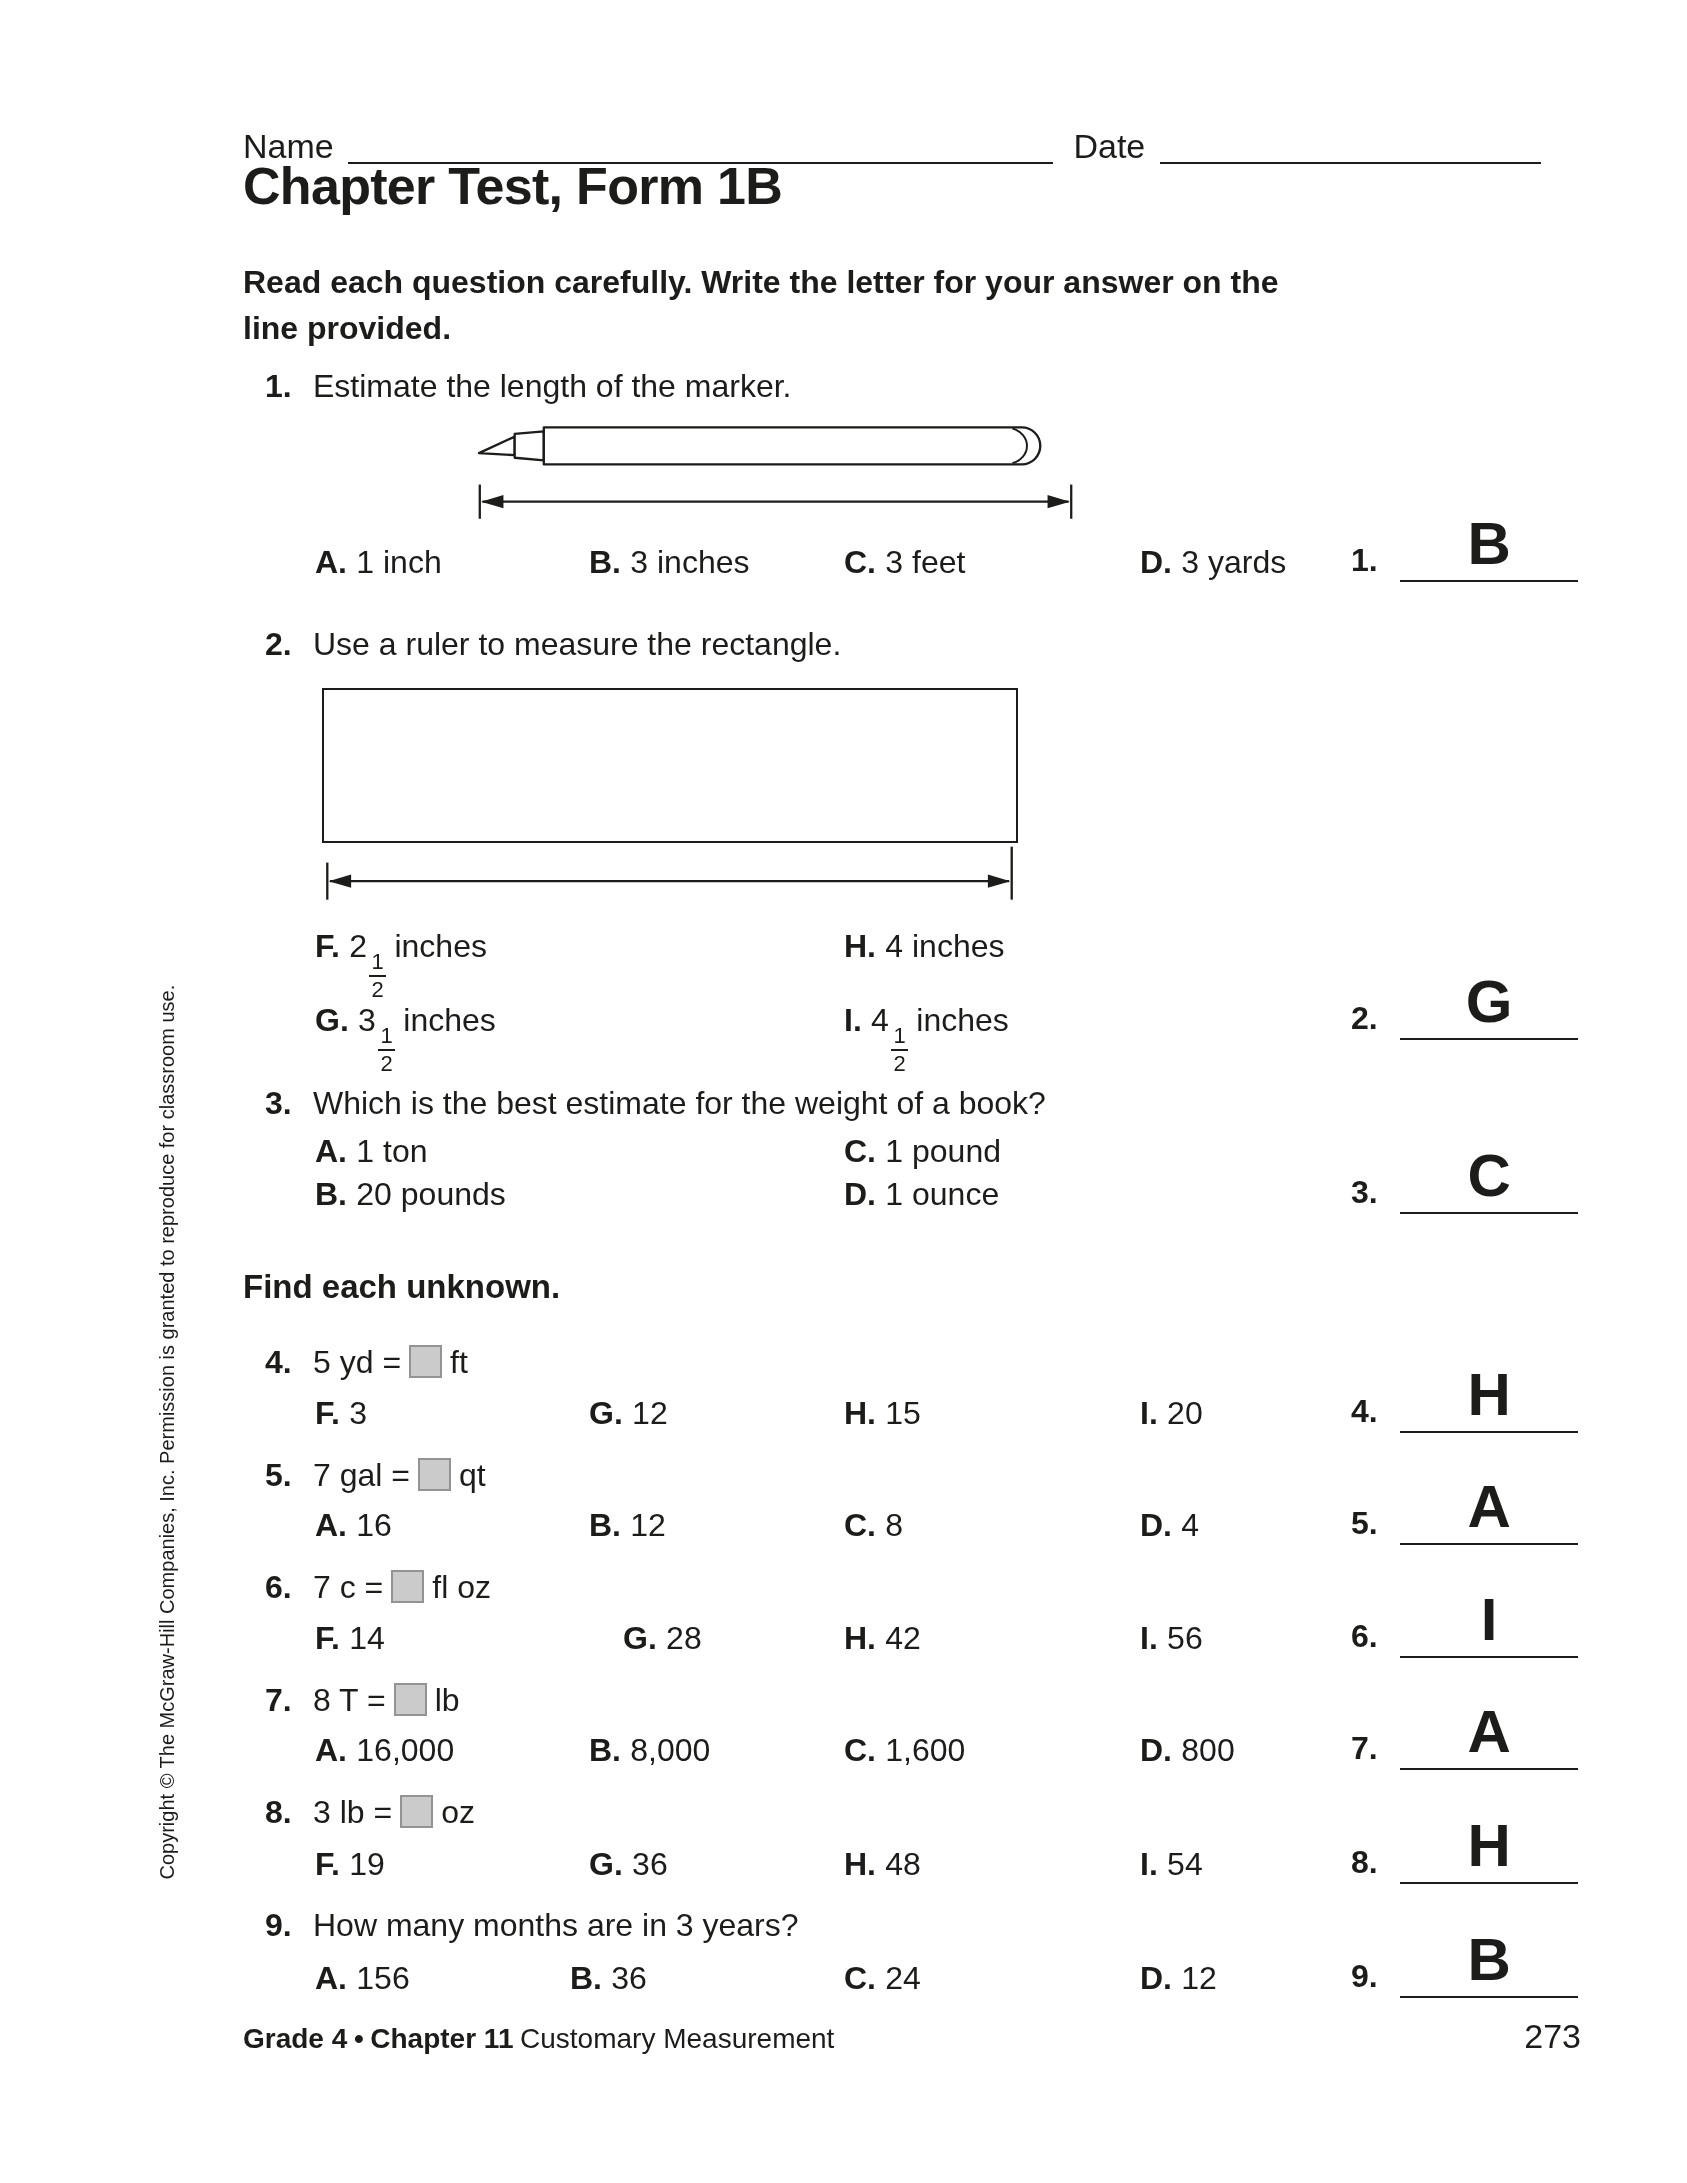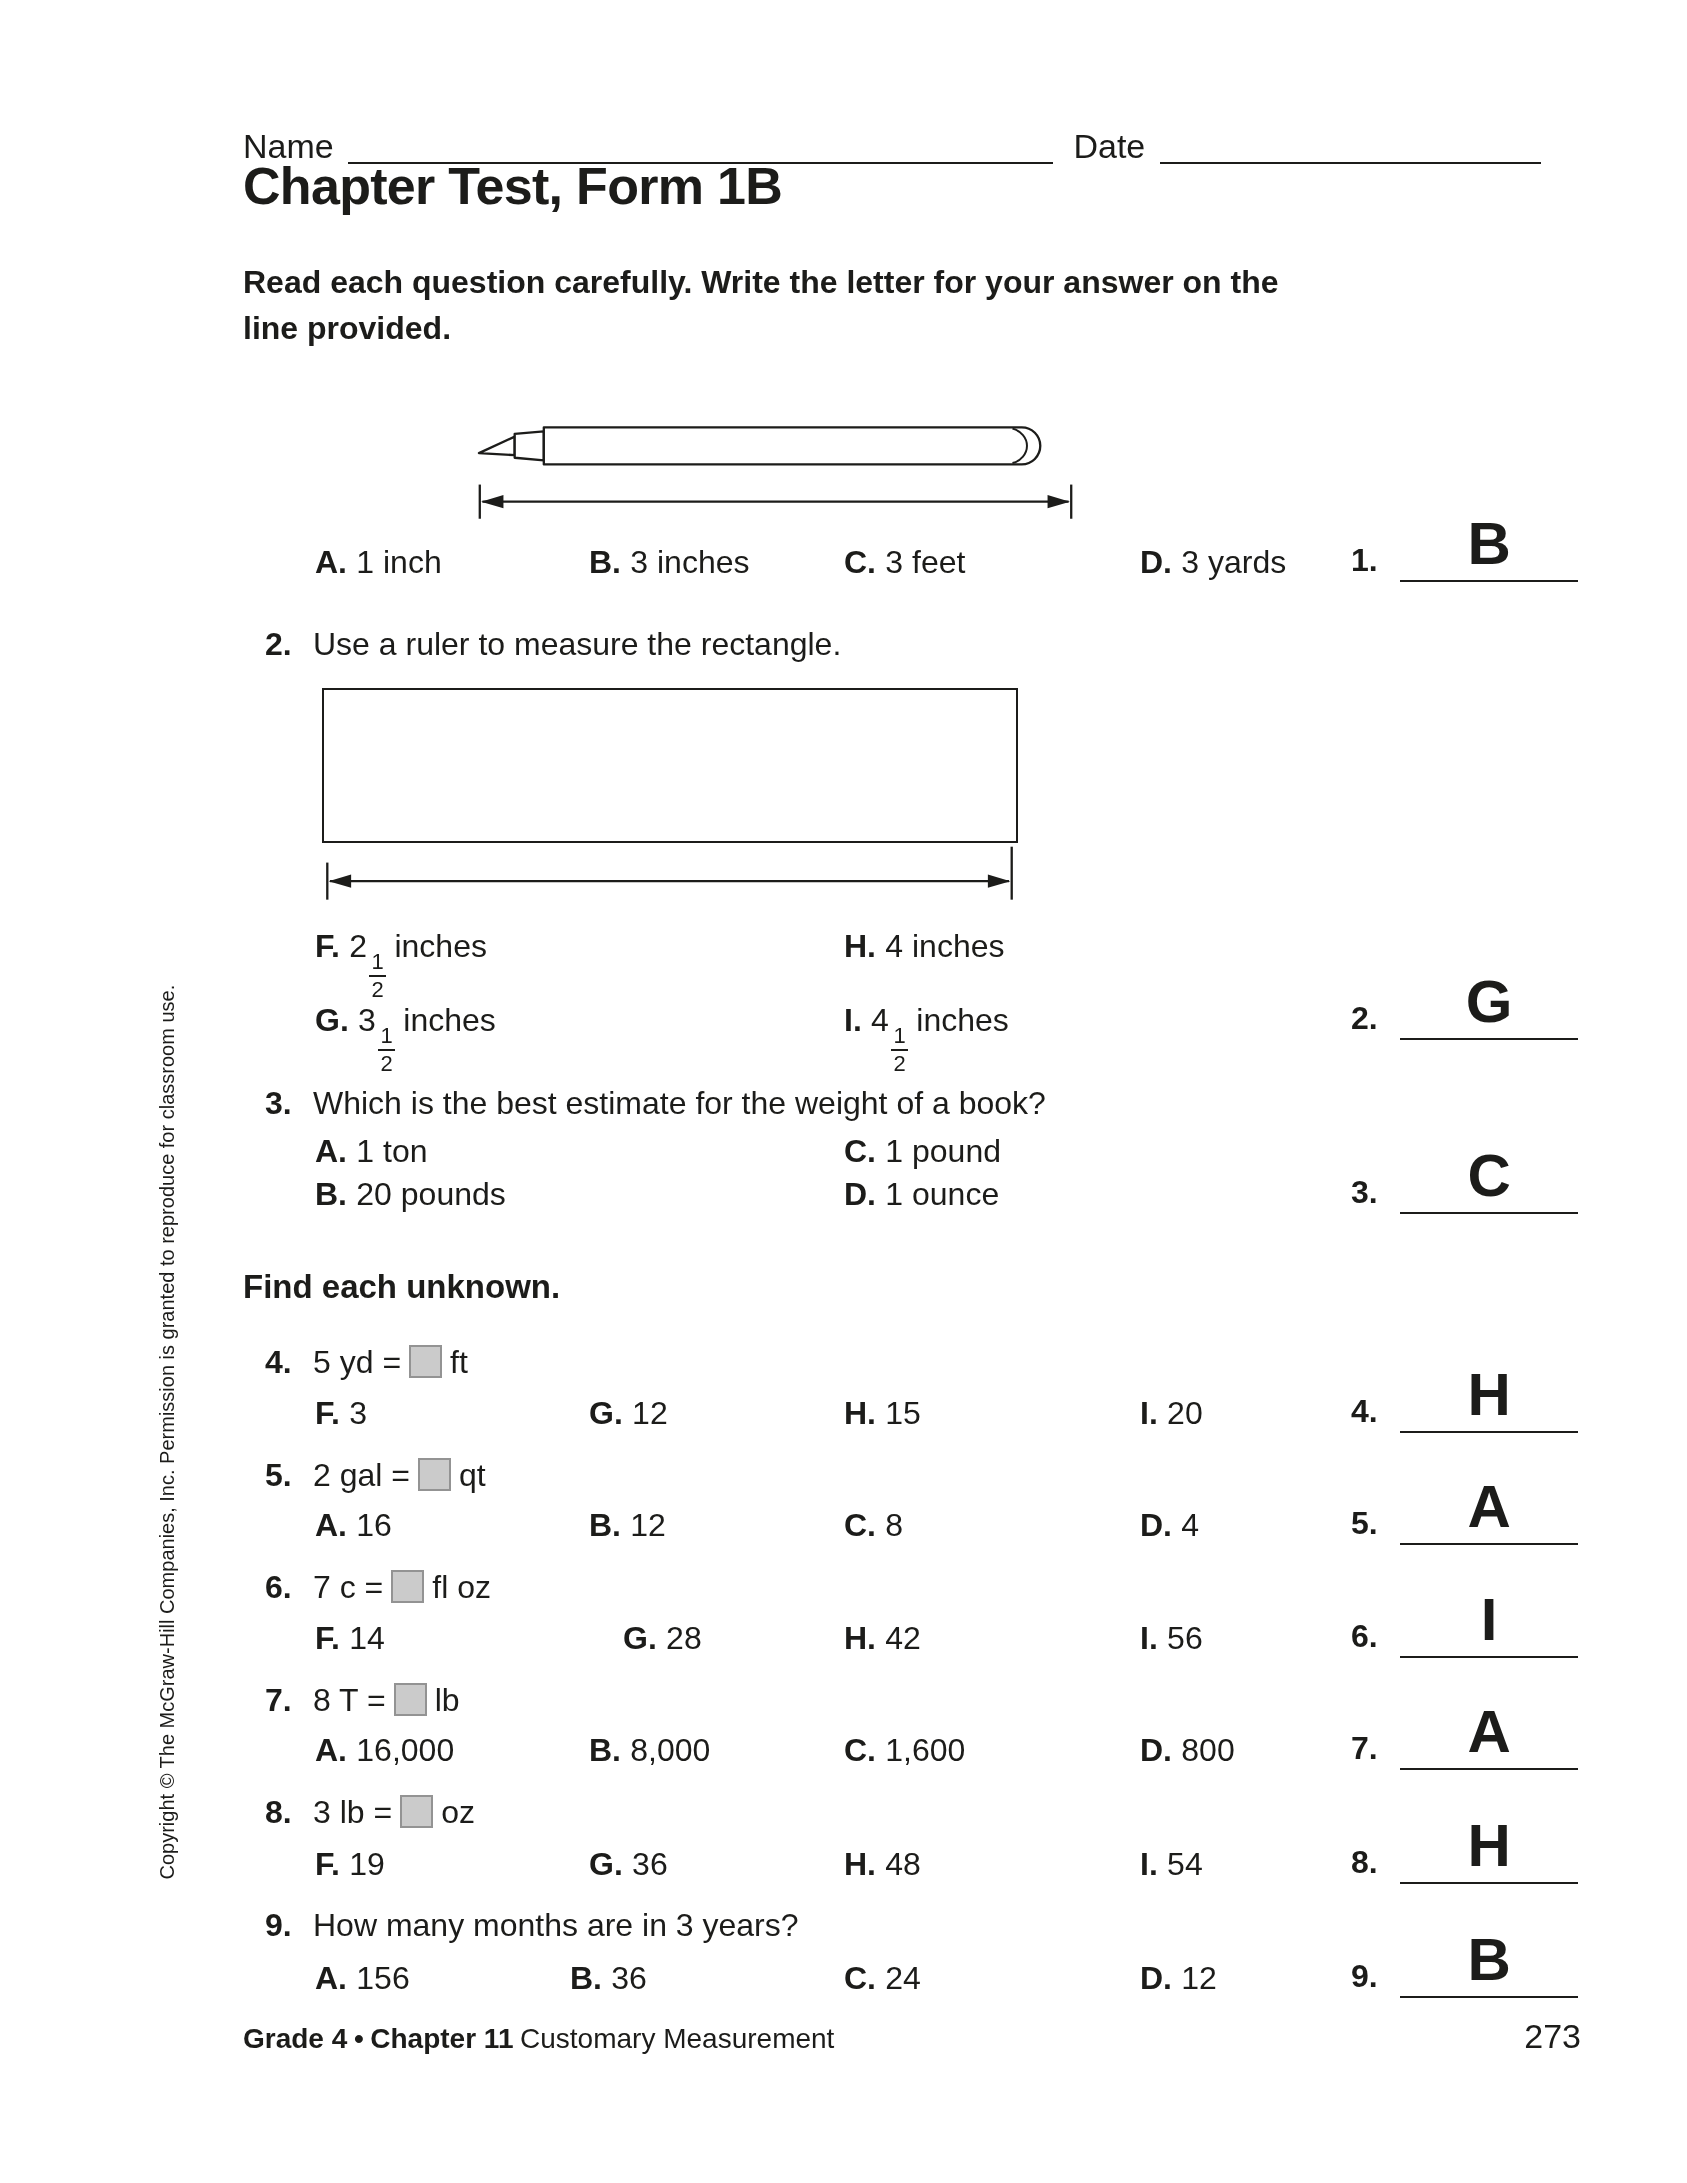--- a/index.html
+++ b/index.html
@@ -84,20 +84,23 @@
     <span class="hlabel">Date</span>
     <span class="hline hline-date"></span>
   </div>
 
   <div class="title">Chapter Test, Form 1B</div>
   <div class="instructions">
     <div>Read each question carefully. Write the letter for your answer on the</div>
     <div>line provided.</div>
   </div>
 
+  <div class="qline" style="top:368px">
+    <span class="qnum">1.</span><span>Estimate the length of the marker.</span>
+  </div>
 
   <svg class="fig" style="top:422px;left:471px" width="609" height="53" viewBox="0 0 920 80">
     <path d="M66,22 L12,47 L66,50 Z" fill="#ffffff" stroke="#1c1c1a" stroke-width="3.5" stroke-linejoin="round"></path>
     <path d="M110,14 L66,18 L66,54 L110,58 Z" fill="#ffffff" stroke="#1c1c1a" stroke-width="3.5" stroke-linejoin="round"></path>
     <path d="M110,8 L832,8 A28,28 0 0 1 832,64 L110,64 Z" fill="#ffffff" stroke="#1c1c1a" stroke-width="3.5" stroke-linejoin="round"></path>
     <path d="M818,10 A30,27 0 0 1 818,62" fill="none" stroke="#1c1c1a" stroke-width="3"></path>
   </svg>
 
   <svg class="fig" style="top:478px;left:471px" width="609" height="46" viewBox="0 0 920 70">
     <line x1="10" y1="10" x2="10" y2="62" stroke="#1c1c1a" stroke-width="3.5"></line>
@@ -187,21 +190,21 @@
     <span class="opt" style="left:844px"><b class="ol">H.</b><span>15</span></span>
     <span class="opt" style="left:1140px"><b class="ol">I.</b><span>20</span></span>
     <span class="ansslot">
       <b class="anum">4.</b>
       <span class="aletter">H</span>
       <span class="aline"></span>
     </span>
   </div>
 
   <div class="qline" style="top:1457px">
-    <span class="qnum">5.</span><span>2 gal =</span><span class="blank"></span><span>qt</span>
+    <span class="qnum">5.</span><span>7 gal =</span><span class="blank"></span><span>qt</span>
   </div>
   <div class="row" style="top:1507px">
     <span class="opt" style="left:315px"><b class="ol">A.</b><span>16</span></span>
     <span class="opt" style="left:589px"><b class="ol">B.</b><span>12</span></span>
     <span class="opt" style="left:844px"><b class="ol">C.</b><span>8</span></span>
     <span class="opt" style="left:1140px"><b class="ol">D.</b><span>4</span></span>
     <span class="ansslot">
       <b class="anum">5.</b>
       <span class="aletter">A</span>
       <span class="aline"></span>

